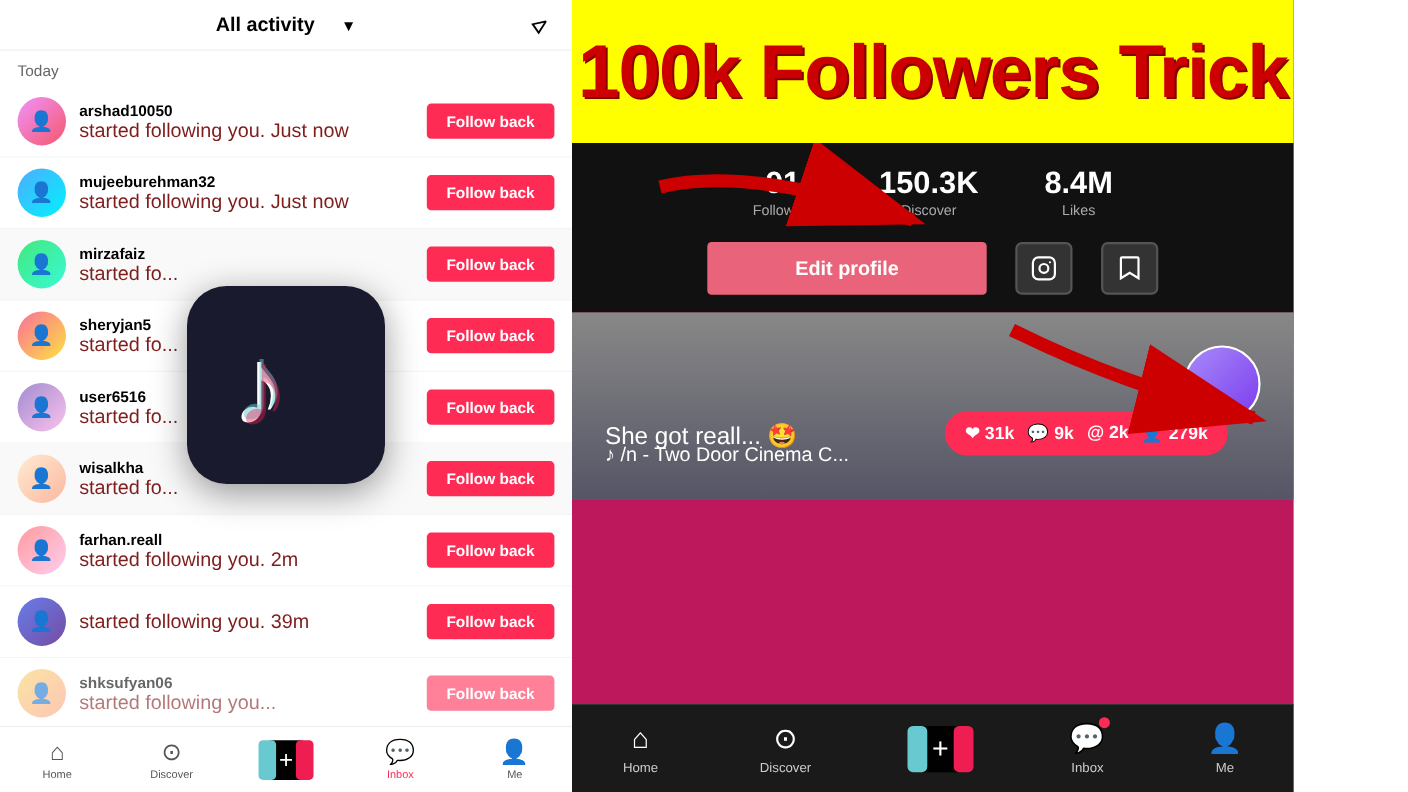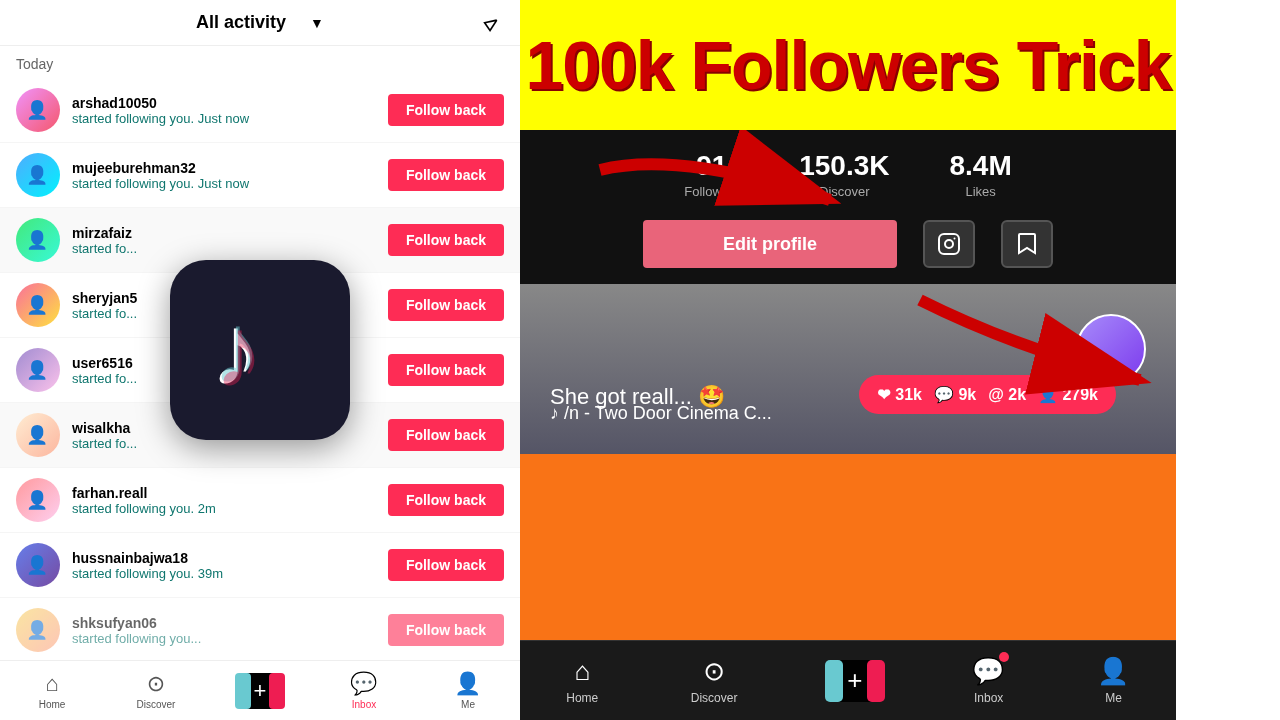--- a/index.html
+++ b/index.html
@@ -95,22 +95,22 @@
     .activity-username {
       font-size: 14px;
       font-weight: 600;
       color: #000;
       white-space: nowrap;
       overflow: hidden;
       text-overflow: ellipsis;
     }
 
     .activity-text {
-      font-size: 13px;
-      color: #0f766e;
+      font-size: 18px;
+      color: #7f1d1d;
       white-space: nowrap;
       overflow: hidden;
       text-overflow: ellipsis;
     }
 
     .follow-back-btn {
       background: #fe2c55;
       color: #fff;
       border: none;
       border-radius: 4px;
@@ -215,21 +215,21 @@
     }
 
     .inbox-icon-wrapper {
       position: relative;
     }
 
     
     .right-panel {
       width: 656px;
       height: 720px;
-      background: #f97316;
+      background: #be185d;
       position: relative;
       overflow: hidden;
     }
 
     
     .title-banner {
       background: #ffff00;
       width: 100%;
       height: 130px;
       display: flex;
@@ -546,21 +546,20 @@
       <div class="activity-info">
         <div class="activity-username">farhan.reall</div>
         <div class="activity-text">started following you. 2m</div>
       </div>
       <button class="follow-back-btn">Follow back</button>
     </div>
 
     <div class="activity-item">
       <div class="avatar av-8">👤</div>
       <div class="activity-info">
-        <div class="activity-username">hussnainbajwa18</div>
         <div class="activity-text">started following you. 39m</div>
       </div>
       <button class="follow-back-btn">Follow back</button>
     </div>
 
     <div class="activity-item" style="opacity:0.6;">
       <div class="avatar av-9">👤</div>
       <div class="activity-info">
         <div class="activity-username">shksufyan06</div>
         <div class="activity-text">started following you...</div>

